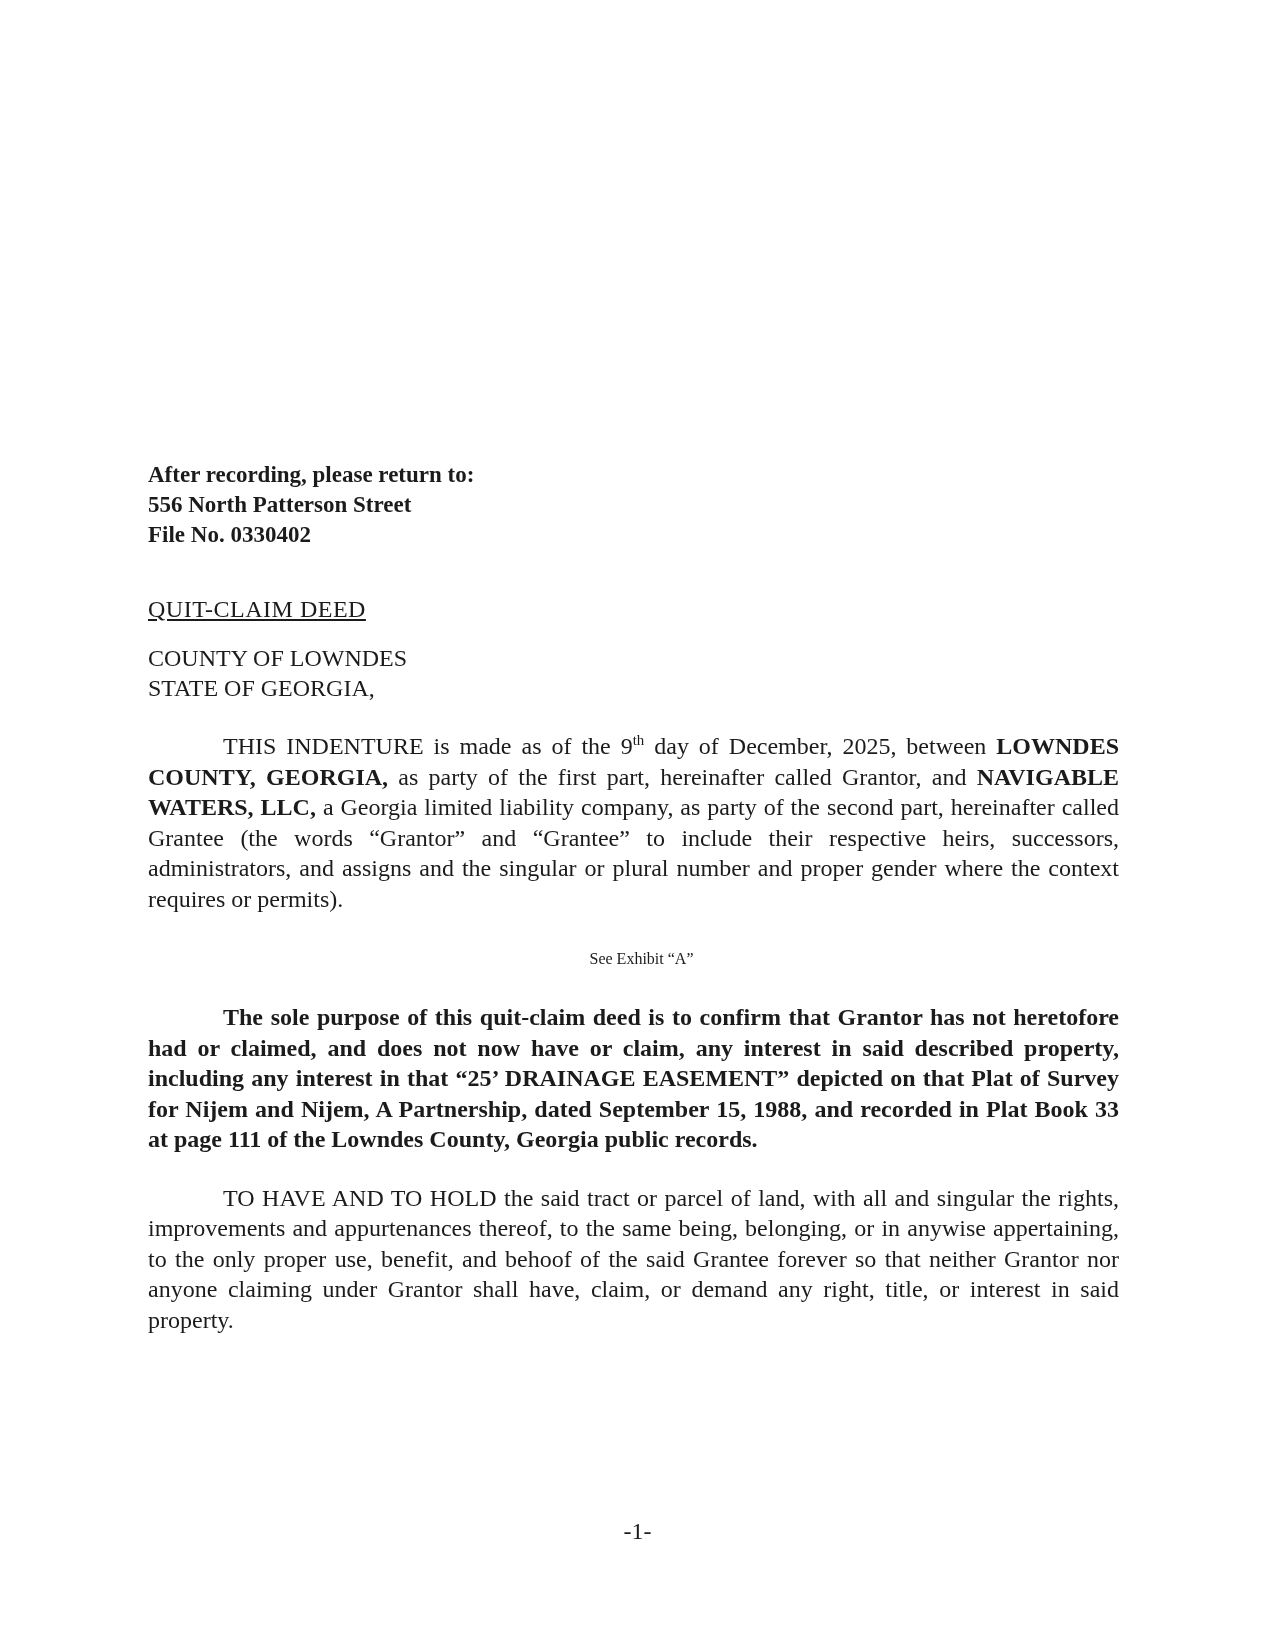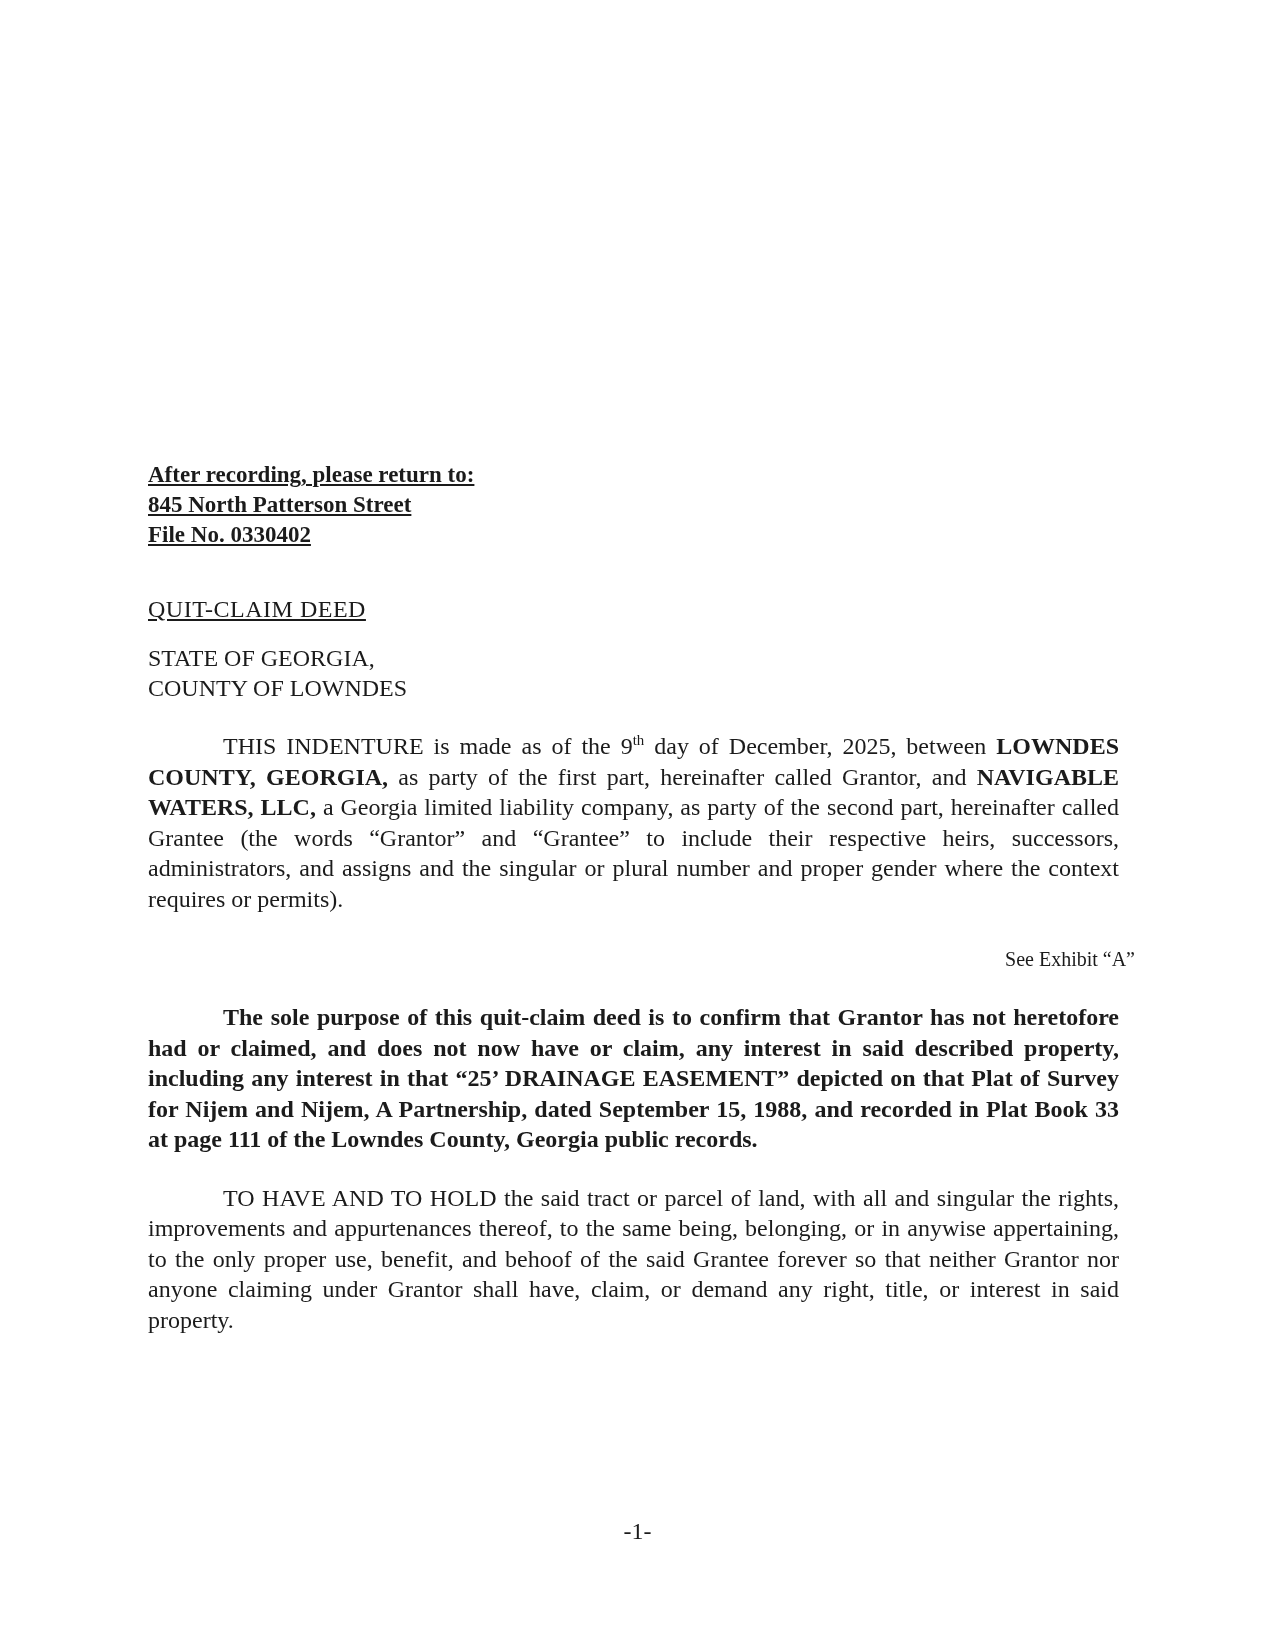--- a/index.html
+++ b/index.html
@@ -20,21 +20,20 @@
     position: absolute;
     top: 0;
     left: 148px;
     width: 987px;
   }
   .return-block {
     margin-top: 460px;
     font-weight: bold;
     font-size: 23px;
     line-height: 30px;
-    text-decoration: underline;
   }
   .title {
     margin: 46px 0 0 0;
     font-size: 24px;
     font-weight: normal;
     text-align: left;
     text-decoration: underline;
     letter-spacing: 0.5px;
   }
   .caption {
@@ -50,52 +49,52 @@
     text-indent: 75px;
   }
   .bold { font-weight: bold; }
   .sup {
     vertical-align: super;
     font-size: 0.62em;
     line-height: 0;
   }
   .centered-line {
     margin-top: 30px;
-    font-size: 20px;
+    font-size: 16px;
     line-height: 30px;
-    text-align: right;
+    text-align: center;
   }
   .page-number {
     position: absolute;
     left: 0;
     right: 0;
     bottom: 105px;
     text-align: center;
     font-size: 24px;
     font-family: "Liberation Serif", serif;
     color: #1b1b1b;
   }
 </style>
 </head>
 <body>
 
 <div class="page">
   <div class="content">
 
     <div class="return-block">
       <div>After recording, please return to:</div>
-      <div>845 North Patterson Street</div>
+      <div>556 North Patterson Street</div>
       <div>File No. 0330402</div>
     </div>
 
     <h1 class="title">QUIT-CLAIM DEED</h1>
 
     <div class="caption">
+      <div>COUNTY OF LOWNDES</div>
       <div>STATE OF GEORGIA,</div>
-      <div>COUNTY OF LOWNDES</div>
     </div>
 
     <p class="para"><span>THIS INDENTURE is made as of the 9</span><span class="sup">th</span><span> day of December, 2025, between </span><span class="bold">LOWNDES COUNTY, GEORGIA,</span><span> as party of the first part, hereinafter called Grantor, and </span><span class="bold">NAVIGABLE WATERS, LLC,</span><span> a Georgia limited liability company, as party of the second part, hereinafter called Grantee (the words “Grantor” and “Grantee” to include their respective heirs, successors, administrators, and assigns and the singular or plural number and proper gender where the context requires or permits).</span></p>
 
 
     <div class="centered-line">See Exhibit “A”</div>
 
     <p class="para bold">The sole purpose of this quit-claim deed is to confirm that Grantor has not heretofore had or claimed, and does not now have or claim, any interest in said described property, including any interest in that “25’ DRAINAGE EASEMENT” depicted on that Plat of Survey for Nijem and Nijem, A Partnership, dated September 15, 1988, and recorded in Plat Book 33 at page 111 of the Lowndes County, Georgia public records.</p>
 
     <p class="para">TO HAVE AND TO HOLD the said tract or parcel of land, with all and singular the rights, improvements and appurtenances thereof, to the same being, belonging, or in anywise appertaining, to the only proper use, benefit, and behoof of the said Grantee forever so that neither Grantor nor anyone claiming under Grantor shall have, claim, or demand any right, title, or interest in said property.</p>

